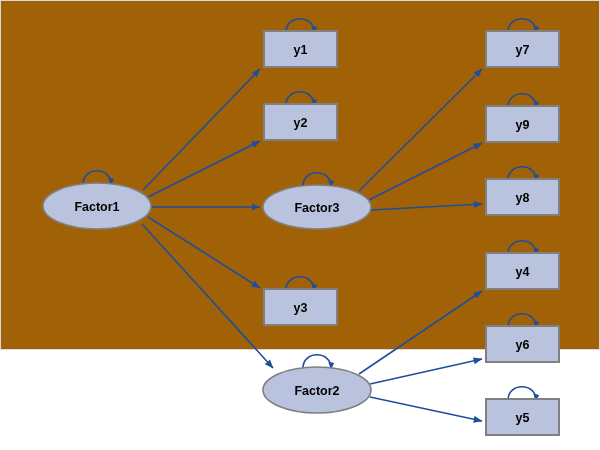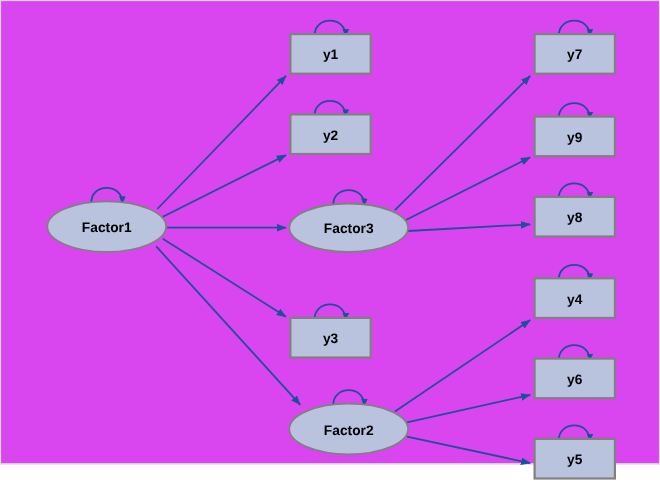--- a/index.html
+++ b/index.html
@@ -9,23 +9,23 @@
   }
   body {
     width: 600px;
     height: 450px;
     font-family: "Liberation Sans", sans-serif;
     overflow: hidden;
   }
   #diagram-frame {
     position: relative;
     width: 600px;
-    height: 422px;
+    height: 350px;
     box-sizing: border-box;
-    background: #d946ef;
+    background: #a16207;
     border: 1px solid #d9d9d9;
   }
   #diagram-canvas {
     position: absolute;
     left: 0;
     top: 0;
     width: 600px;
     height: 450px;
     display: block;
   }

